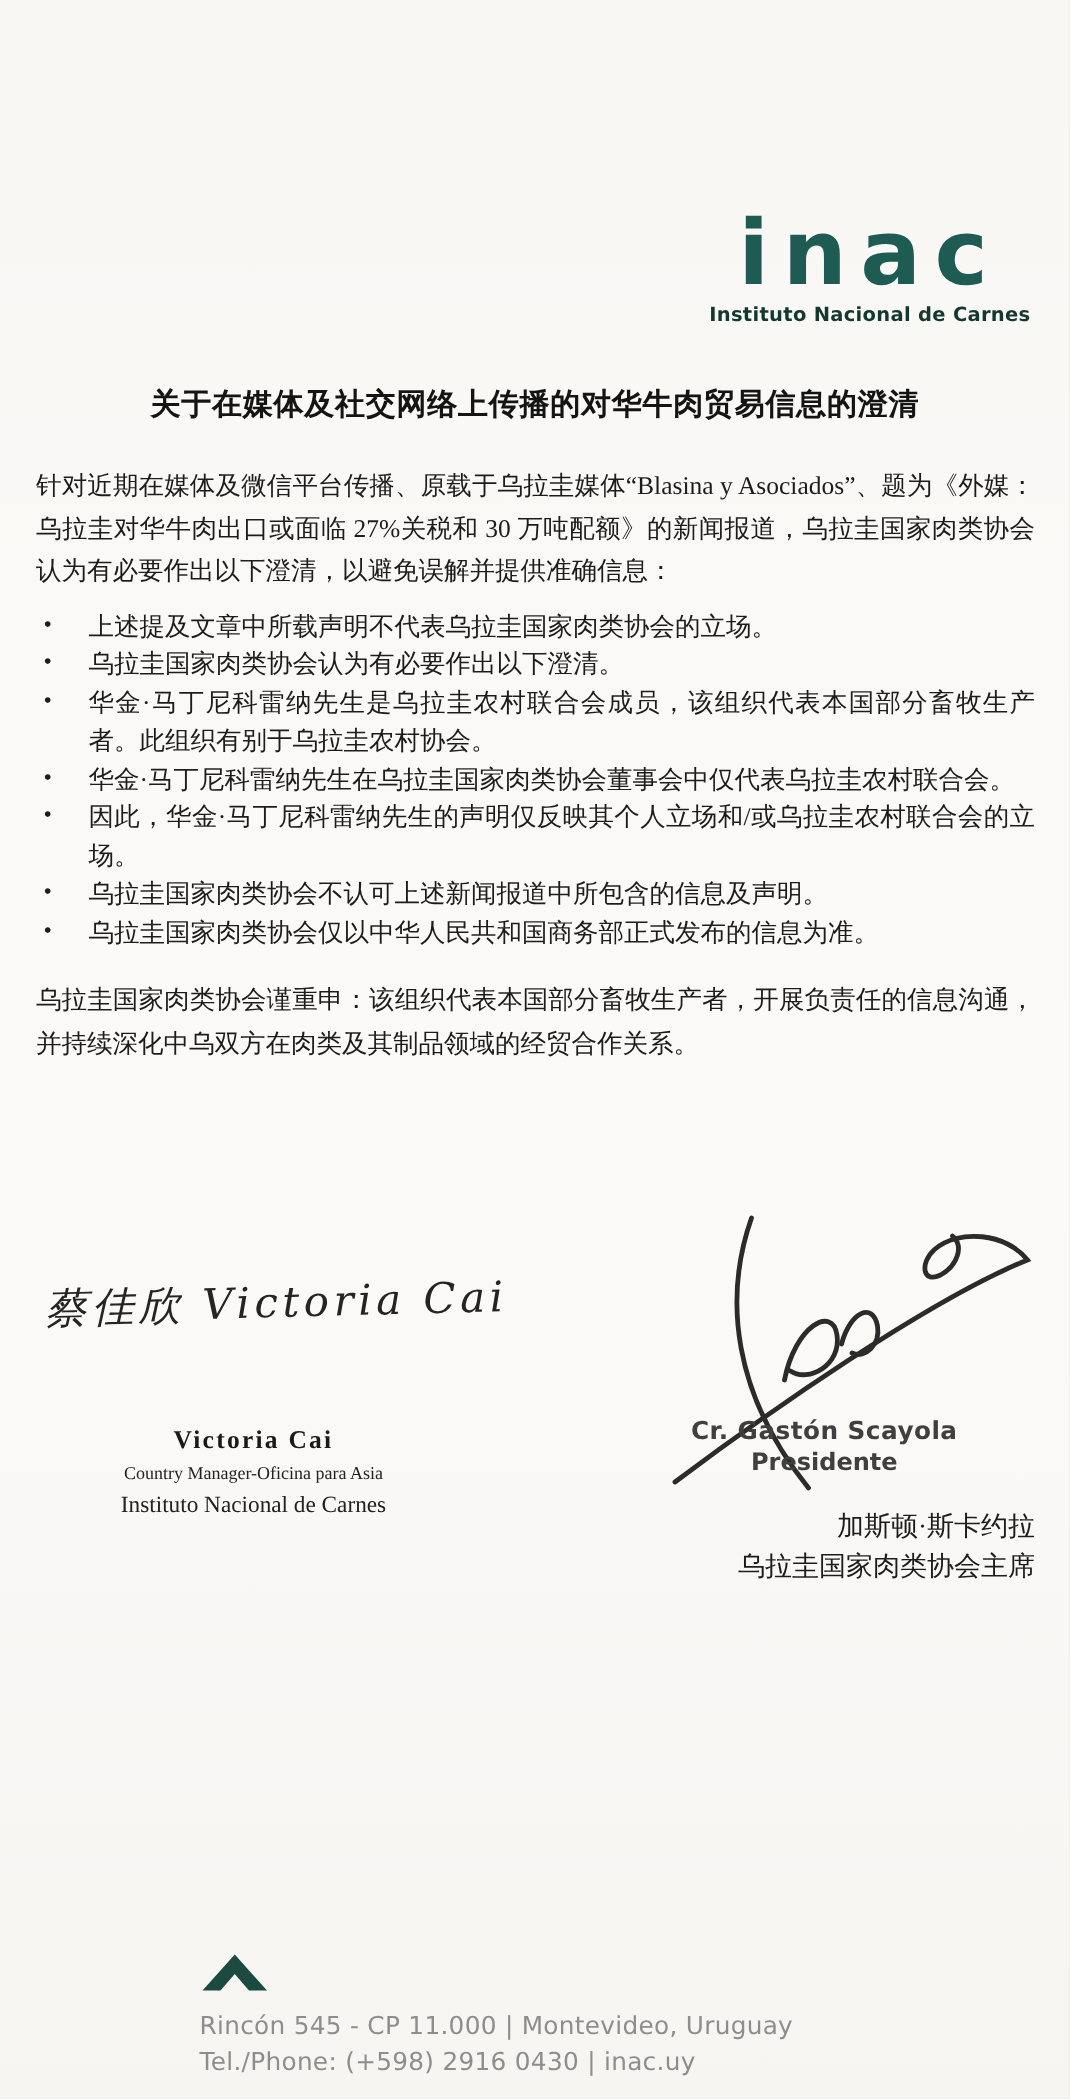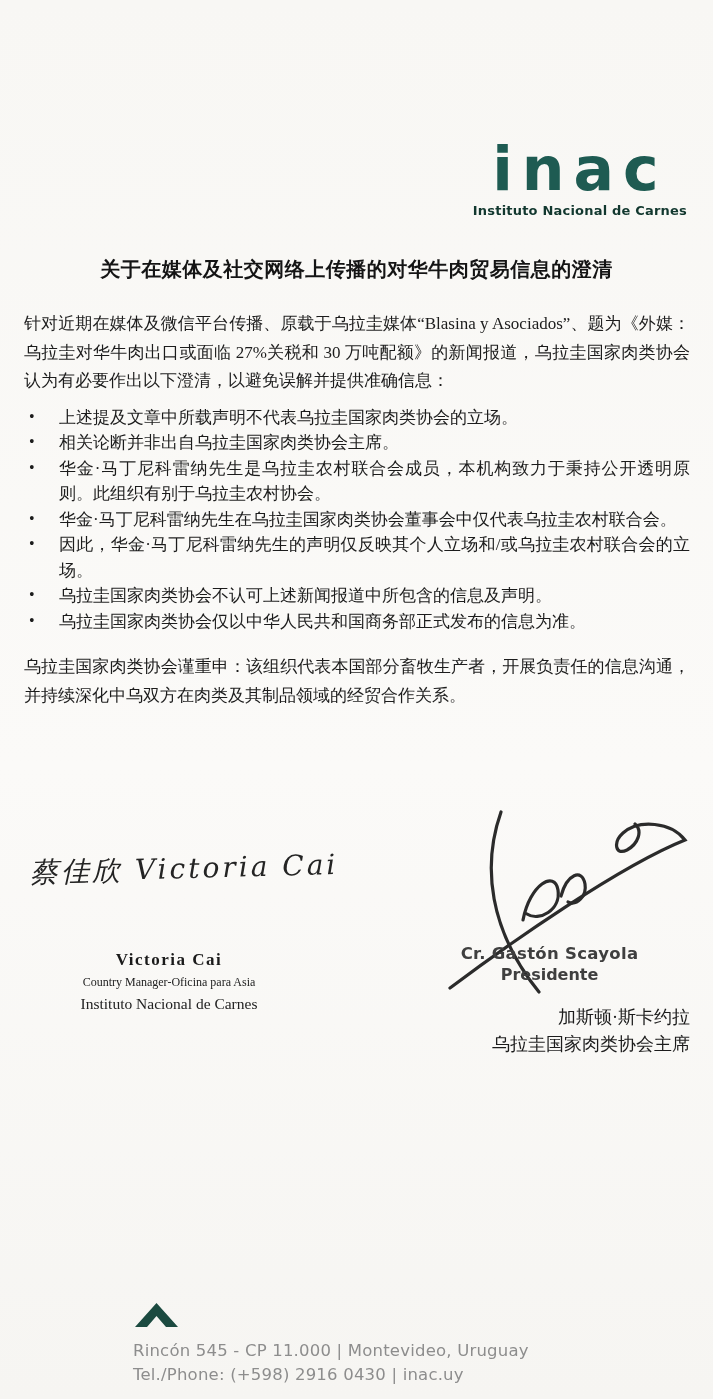--- a/index.html
+++ b/index.html
@@ -75,22 +75,22 @@
     <div class="wordmark">inac</div>
     <div class="tagline">Instituto Nacional de Carnes</div>
   </header>
 
   <h1 class="doc-title">关于在媒体及社交网络上传播的对华牛肉贸易信息的澄清</h1>
 
   <main class="content">
     <p class="intro">针对近期在媒体及微信平台传播、原载于乌拉圭媒体“Blasina y Asociados”、题为《外媒：乌拉圭对华牛肉出口或面临 27%关税和 30 万吨配额》的新闻报道，乌拉圭国家肉类协会认为有必要作出以下澄清，以避免误解并提供准确信息：</p>
     <ul class="bullets">
       <li>上述提及文章中所载声明不代表乌拉圭国家肉类协会的立场。</li>
-      <li>相关论断并非出自乌拉圭国家肉类协会主席。</li>
-      <li>华金·马丁尼科雷纳先生是乌拉圭农村联合会成员，本机构致力于秉持公开透明原则。此组织有别于乌拉圭农村协会。</li>
+      <li>乌拉圭国家肉类协会认为有必要作出以下澄清。</li>
+      <li>华金·马丁尼科雷纳先生是乌拉圭农村联合会成员，该组织代表本国部分畜牧生产者。此组织有别于乌拉圭农村协会。</li>
       <li>华金·马丁尼科雷纳先生在乌拉圭国家肉类协会董事会中仅代表乌拉圭农村联合会。</li>
       <li>因此，华金·马丁尼科雷纳先生的声明仅反映其个人立场和/或乌拉圭农村联合会的立场。</li>
       <li>乌拉圭国家肉类协会不认可上述新闻报道中所包含的信息及声明。</li>
       <li>乌拉圭国家肉类协会仅以中华人民共和国商务部正式发布的信息为准。</li>
     </ul>
     <p class="para">乌拉圭国家肉类协会谨重申：该组织代表本国部分畜牧生产者，开展负责任的信息沟通，并持续深化中乌双方在肉类及其制品领域的经贸合作关系。</p>
   </main>
 
   <div class="sig-left-hand">蔡佳欣 Victoria Cai</div>
   <div class="sig-left-block">

